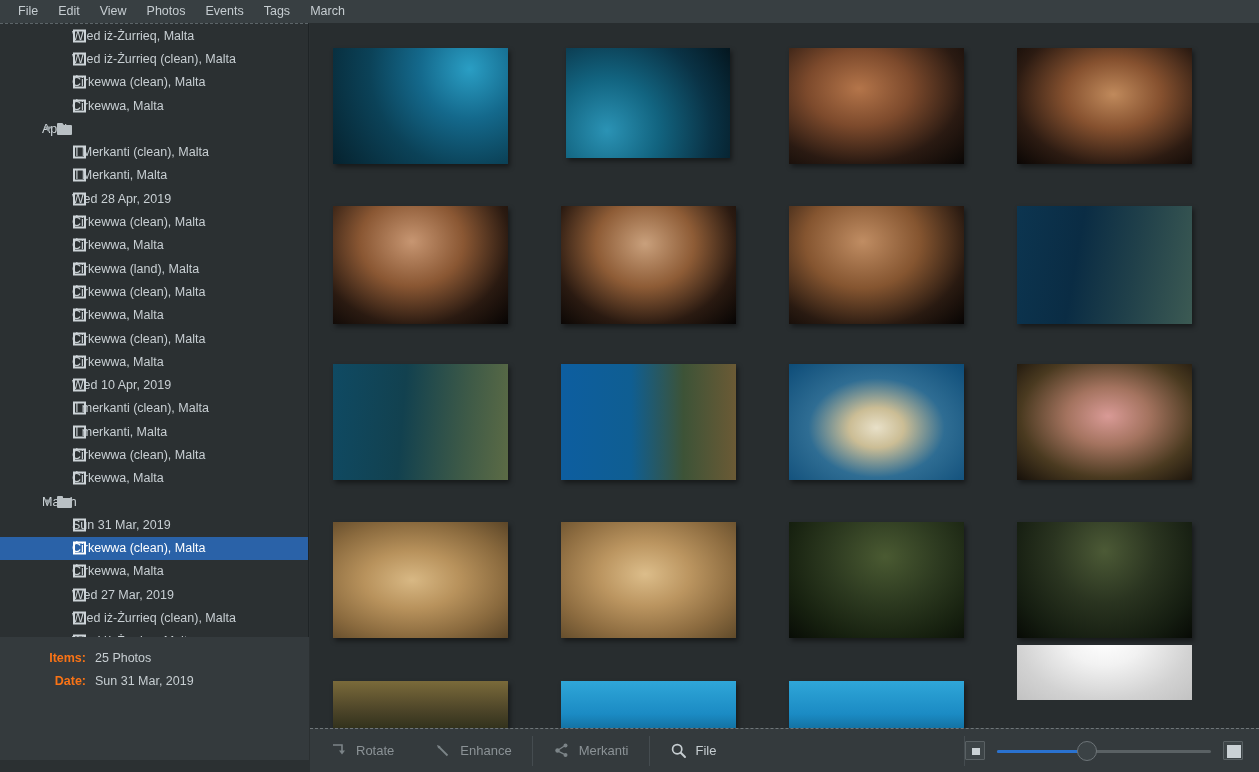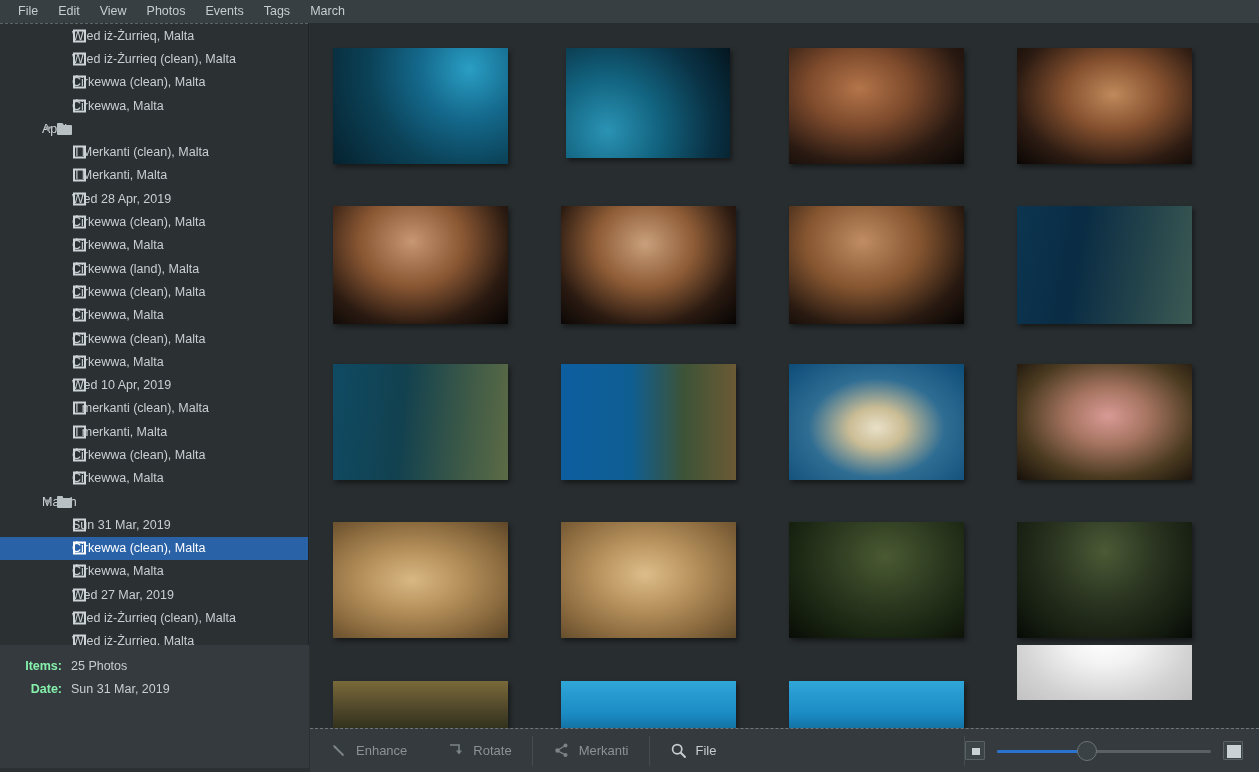--- a/index.html
+++ b/index.html
@@ -20,21 +20,21 @@
   }
   .menu-item {
     font-size: 12.5px; color: #c6cdd1;
     padding: 3px 10px 4px 10px;
     line-height: 14px;
     white-space: nowrap;
   }
 
   
   .sidebar {
-    position: absolute; top: 23px; left: 0; width: 309px; bottom: 4px;
+    position: absolute; top: 23px; left: 0; width: 309px; bottom: 12px;
     background: #2b3032;
     border-right: 1px solid #1f2426;
   }
   .sidebar-tree {
     position: absolute; top: 0; left: 0; right: 0; height: 626px;
     overflow: hidden;
     border-top: 1px dashed #5c6468;
     border-bottom: 1px dashed #5c6468;
   }
   .tree-row {
@@ -83,21 +83,21 @@
     background: #343a3d;
     padding: 14px 10px 10px 0px;
   }
   .info-row {
     display: flex; align-items: baseline;
     height: 23px;
     font-size: 12.5px;
   }
   .info-key {
     width: 62px; text-align: right; margin-right: 9px;
-    color: #86efac; font-weight: bold;
+    color: #f97316; font-weight: bold; margin-left: 24px;
   }
   .info-val { color: #c7ced2; }
 
   
   .content {
     position: absolute; top: 23px; left: 310px; right: 0; bottom: 44px;
     background: #282d2f;
     overflow: hidden;
   }
   .grid {
@@ -376,34 +376,34 @@
           <div class="thumb" style="width: 175px; height: 55px; background: radial-gradient(at 50% -10%, rgb(255, 255, 255) 0%, rgb(242, 242, 242) 30%, rgb(210, 210, 210) 70%, rgb(194, 194, 194) 100%); box-shadow: none; margin-top: -36px;"></div>
         </div>
       </div>
   </div>
 
   <div class="toolbar">
     <div class="tb-group">
       <div class="tb-btn">
         <span class="tb-icon">
           <svg viewBox="0 0 17 17" width="17" height="17">
+            <path d="M3 3 L12 3 L12 11" fill="none" stroke="#7c8488" stroke-width="1.6"></path>
+            <path d="M9 8.5 L12 12.5 L15 8.5 Z" fill="#7c8488"></path>
+          </svg>
+        </span>
+        <span>Rotate</span>
+      </div>
+      <div class="tb-btn">
+        <span class="tb-icon">
+          <svg viewBox="0 0 17 17" width="17" height="17">
             <path d="M13.5 13.5 L5 5" stroke="#7c8488" stroke-width="1.8" fill="none"></path>
             <path d="M3 3 L6.5 4.2 L4.2 6.5 Z" fill="#7c8488"></path>
           </svg>
         </span>
         <span>Enhance</span>
-      </div>
-      <div class="tb-btn">
-        <span class="tb-icon">
-          <svg viewBox="0 0 17 17" width="17" height="17">
-            <path d="M3 3 L12 3 L12 11" fill="none" stroke="#7c8488" stroke-width="1.6"></path>
-            <path d="M9 8.5 L12 12.5 L15 8.5 Z" fill="#7c8488"></path>
-          </svg>
-        </span>
-        <span>Rotate</span>
       </div>
     </div>
     <div class="tb-sep"></div>
     <div class="tb-group">
       <div class="tb-btn">
         <span class="tb-icon">
           <svg viewBox="0 0 17 17" width="17" height="17">
             <circle cx="12.5" cy="3.5" r="2" fill="#7c8488"></circle>
             <circle cx="12.5" cy="13" r="2" fill="#7c8488"></circle>
             <circle cx="4.5" cy="8.5" r="2.2" fill="#7c8488"></circle>

